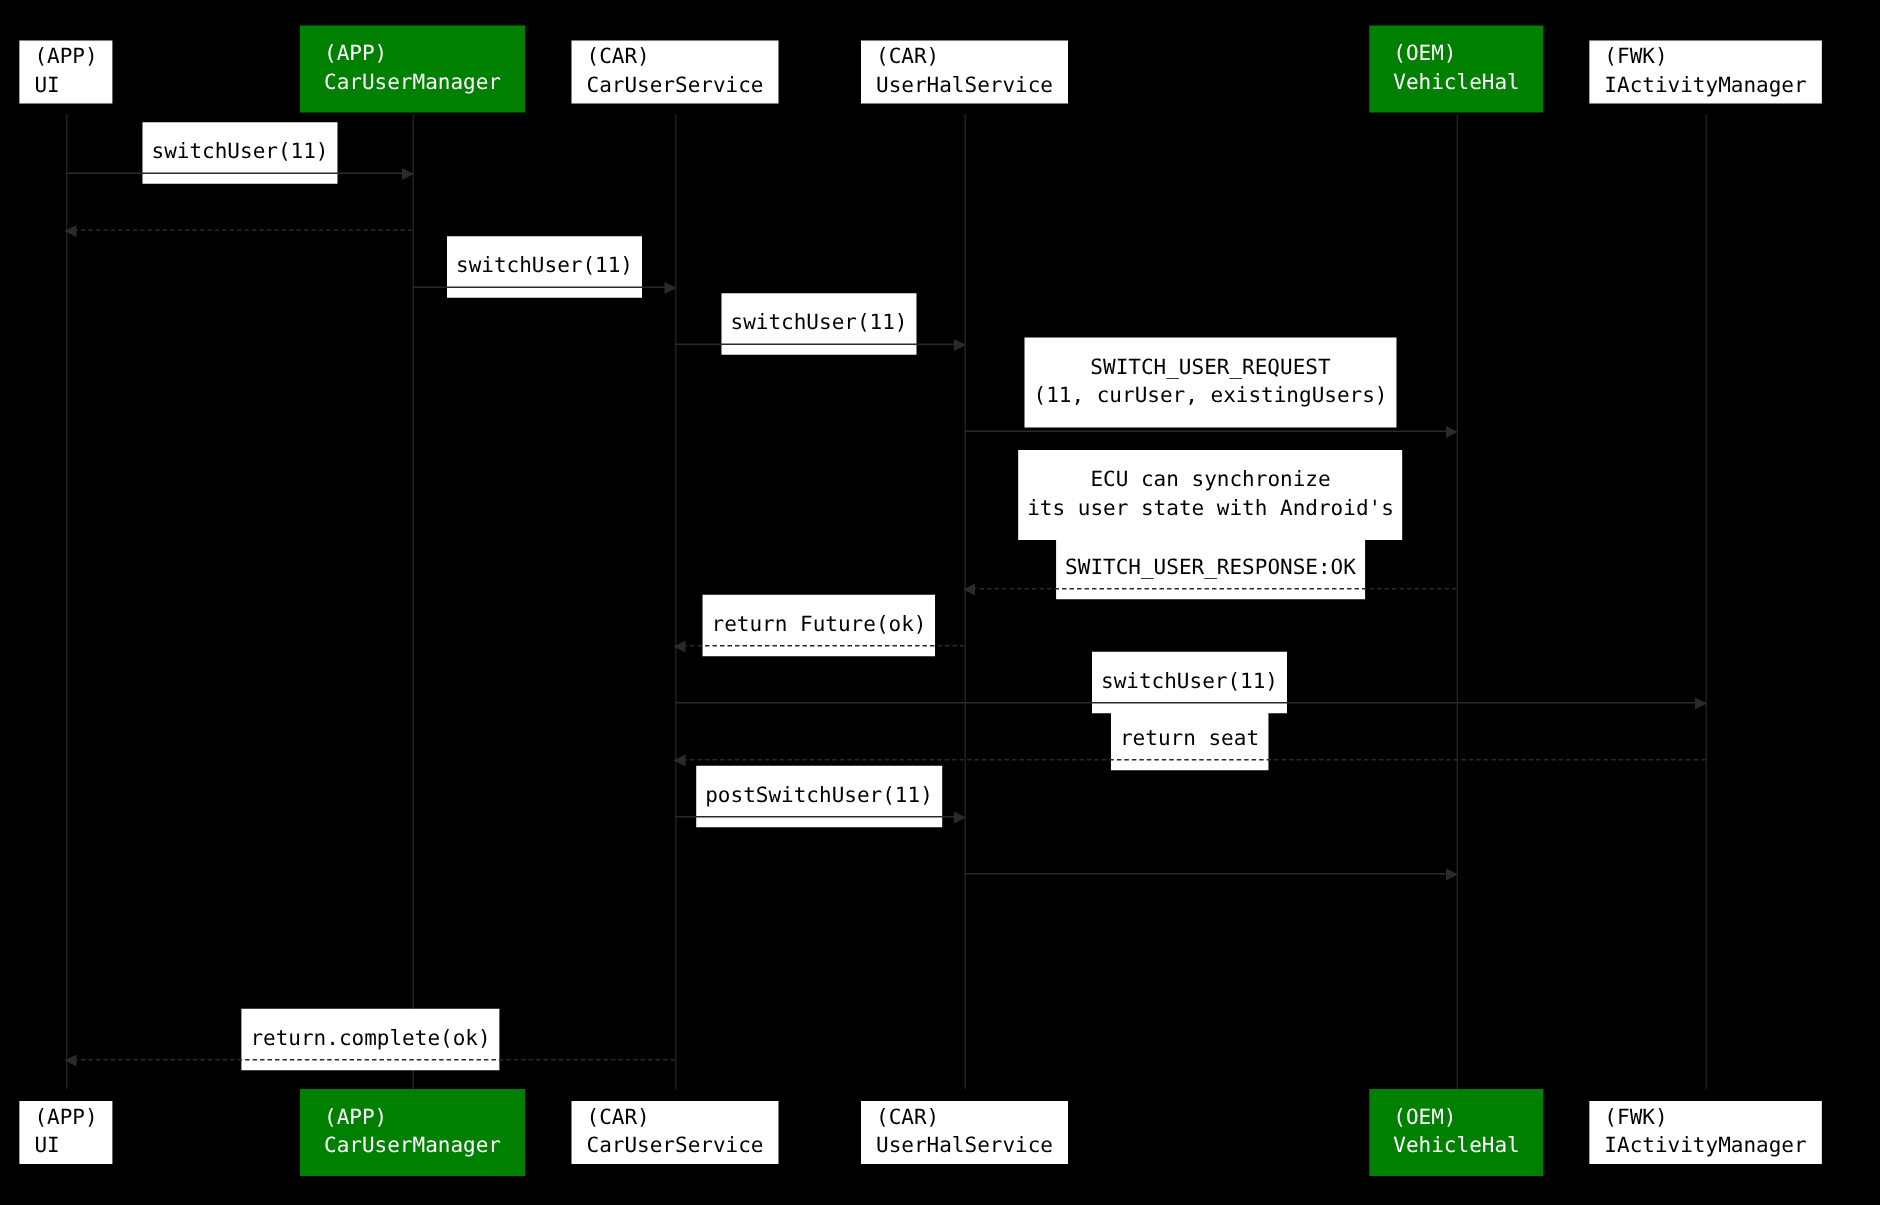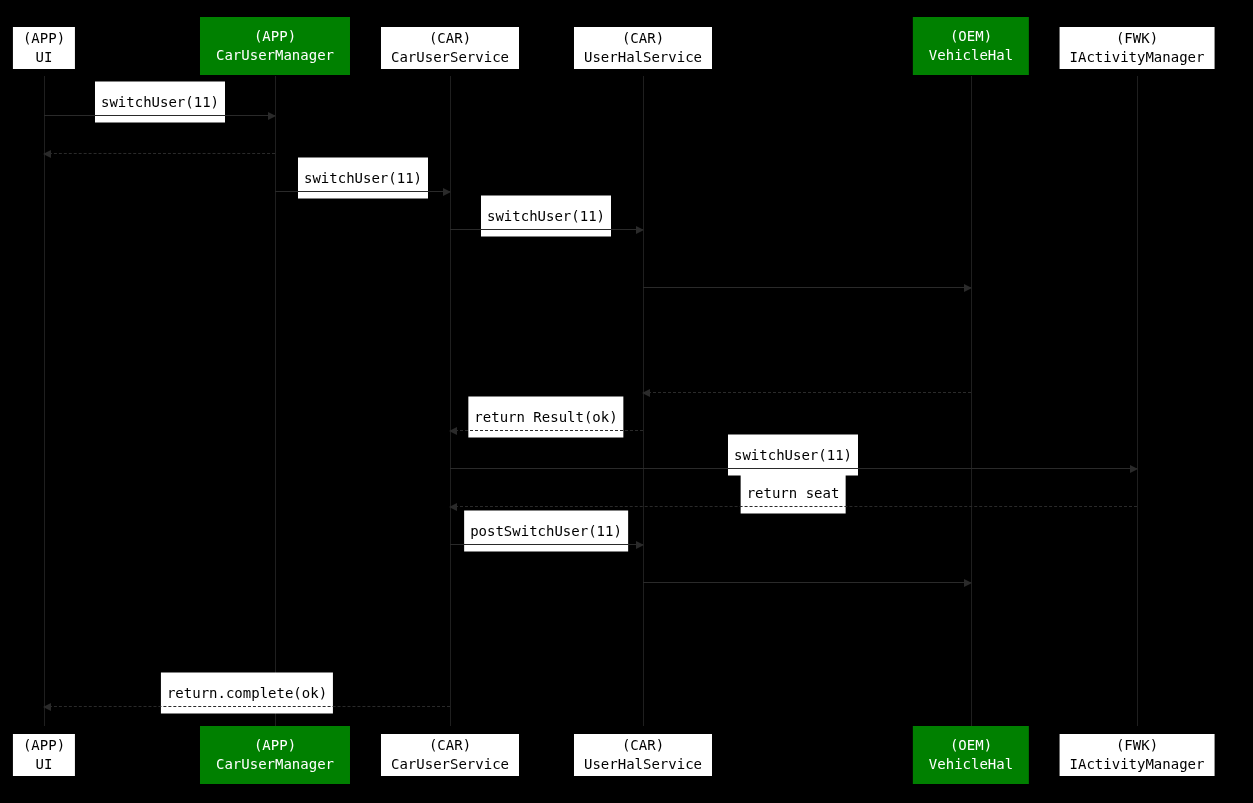--- a/index.html
+++ b/index.html
@@ -12,21 +12,21 @@
 
   
   .lifeline {
     position: absolute; top: 76px; height: 650px; width: 1px;
     background: #1f1f1f;
   }
 
   
   .pbox {
     position: absolute; transform: translateX(-50%);
-    text-align: center; font-size: 14px; line-height: 19px; white-space: nowrap;
+    font-size: 14px; line-height: 19px; white-space: nowrap;
   }
   .pbox.white { background: #ffffff; color: #000000; padding: 2px 10px; }
   .pbox.green { background: #008000; color: #ffffff; padding: 10px 16px; }
 
   
   .msg, .note {
     position: absolute; transform: translate(-50%, -50%);
     background: #ffffff; color: #000000;
     font-size: 14px; line-height: 19px; padding: 11px 6px;
     white-space: pre-line; text-align: center;
@@ -91,30 +91,35 @@
   <div class="msg" style="left:363px;top:178px">switchUser(11)</div>
   <div class="arrow to-right" style="left:275px;width:175px;top:191px">
       <span class="head"></span>
     </div>
 
   <div class="msg" style="left:546px;top:216px">switchUser(11)</div>
   <div class="arrow to-right" style="left:450px;width:193px;top:229px">
       <span class="head"></span>
     </div>
 
+  <div class="msg" style="left:807px;top:255px">SWITCH_USER_REQUEST
+(11, curUser, existingUsers)</div>
   <div class="arrow to-right" style="left:643px;width:328px;top:287px">
       <span class="head"></span>
     </div>
 
+  <div class="note" style="left:807px;top:330px">ECU can synchronize
+its user state with Android's</div>
 
+  <div class="msg" style="left:807px;top:379px">SWITCH_USER_RESPONSE:OK</div>
   <div class="arrow dashed to-left" style="left:643px;width:328px;top:392px">
       <span class="head"></span>
     </div>
 
-  <div class="msg" style="left:546px;top:417px">return Result(ok)</div>
+  <div class="msg" style="left:546px;top:417px">return Future(ok)</div>
   <div class="arrow dashed to-left" style="left:450px;width:193px;top:430px">
       <span class="head"></span>
     </div>
 
   <div class="msg" style="left:793px;top:455px">switchUser(11)</div>
   <div class="arrow to-right" style="left:450px;width:687px;top:468px">
       <span class="head"></span>
     </div>
 
   <div class="msg" style="left:793px;top:493px">return seat</div>

